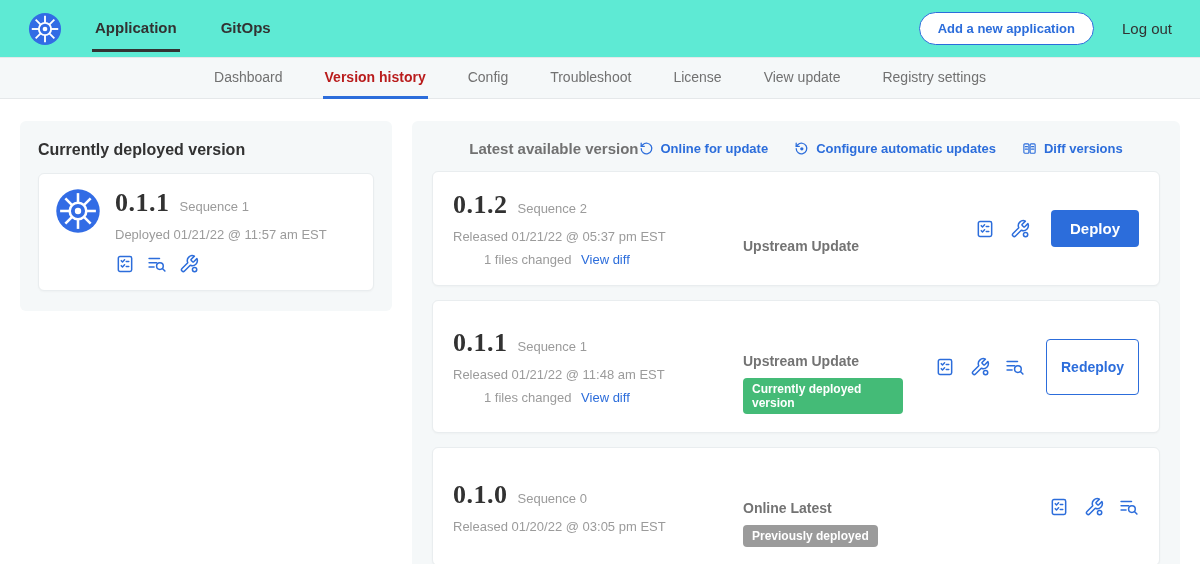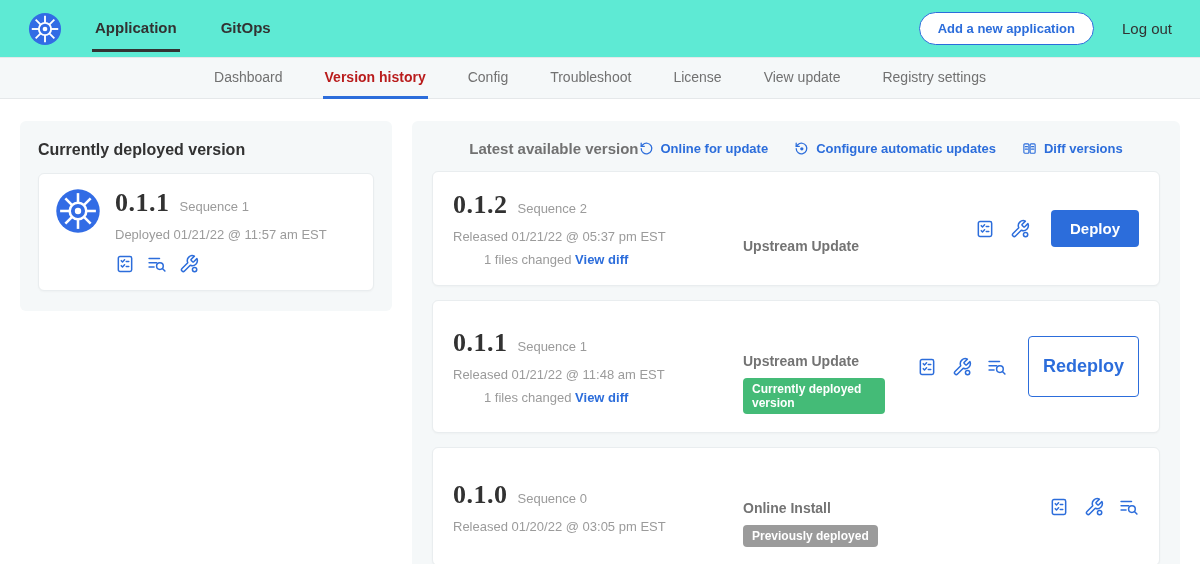--- a/index.html
+++ b/index.html
@@ -93,38 +93,38 @@
     cursor: pointer; text-decoration: none;
   }
 
   .version-card {
     margin-top: 14px; padding: 18px 20px;
     display: flex; align-items: center; gap: 20px;
   }
   .v-info { width: 252px; flex-shrink: 0; }
   .v-files { margin-top: 8px; font-size: 13px; }
   .v-muted-inline { color: #9b9b9b; margin-left: 31px; }
-  .blue-link { color: var(--accent); font-weight: bold; margin-left: 0; cursor: pointer; text-decoration: none; }
+  .blue-link { color: var(--accent); font-weight: normal; margin-left: 6px; cursor: pointer; text-decoration: none; }
   .v-source { flex: 1; padding-left: 18px; }
   .source-label { font-size: 14px; font-weight: bold; color: #737373; margin-top: 34px; }
   .badge {
     display: inline-block; margin-top: 9px;
     font-size: 12px; font-weight: bold; color: #fff;
     border-radius: 4px; padding: 4px 9px;
   }
   .badge.green { background: var(--green); }
   .badge.gray { background: var(--gray-badge); }
   .v-actions { display: flex; align-items: center; gap: 15px; padding-left: 12px; }
   .deploy-btn {
     font-family: inherit; font-size: 15px; font-weight: bold; color: #fff;
     background: var(--accent); border: none; border-radius: 4px;
     padding: 10px 19px; cursor: pointer; margin-left: 6px; text-align: right;
   }
   .redeploy-btn {
-    font-family: inherit; font-size: 18px; font-weight: bold; color: var(--accent);
+    font-family: inherit; font-size: 14px; font-weight: bold; color: var(--accent);
     background: #fff; border: 1px solid var(--accent); border-radius: 4px;
     padding: 19px 14px; cursor: pointer; margin-left: 6px;
   }
   .other-title { margin-top: 26px; font-size: 15px; color: #717171; }
 </style>
 </head>
 <body>
 
 <svg width="0" height="0" style="position:absolute" aria-hidden="true">
   <defs>
@@ -356,21 +356,21 @@
 
     <div class="white-card version-card">
       <div class="v-info">
         <div class="v-top">
           <span class="v-num">0.1.0</span>
           <span class="v-seq">Sequence 0</span>
         </div>
         <div class="v-muted">Released 01/20/22 @ 03:05 pm EST</div>
       </div>
       <div class="v-source">
-        <div class="source-label">Online Install</div>
+        <div class="source-label">Online Latest</div>
         <span class="badge gray">Previously deployed</span>
       </div>
       <div class="v-actions">
         <span class="act-icon">
             <svg class="ic">
               <use href="#i-checklist"></use>
             </svg>
           </span>
         <span class="act-icon">
             <svg class="ic">

